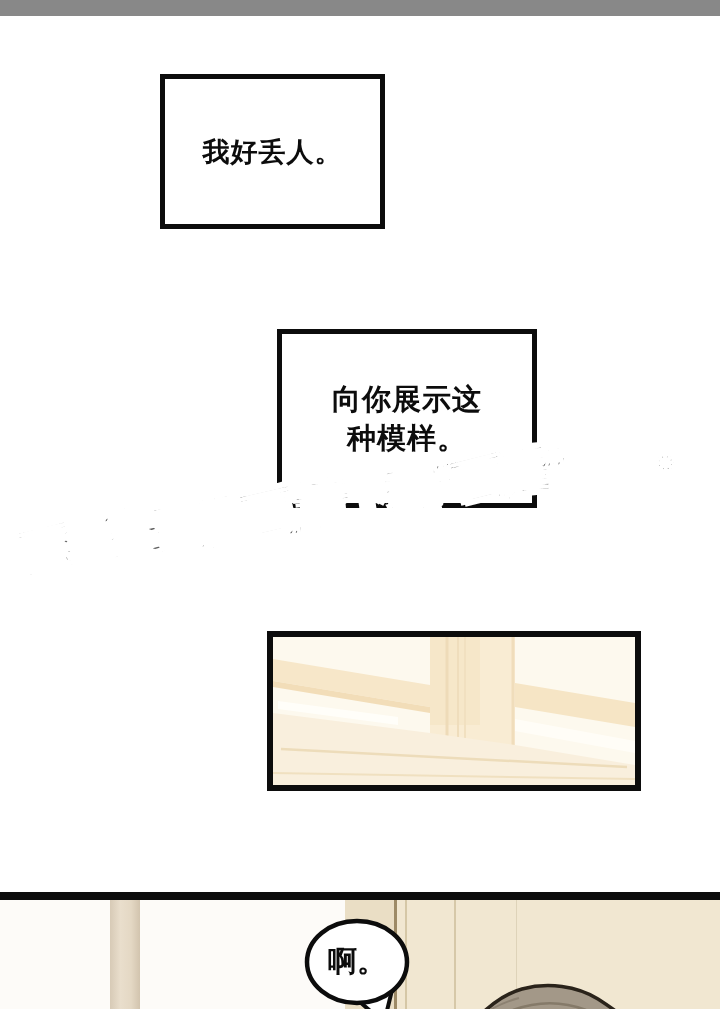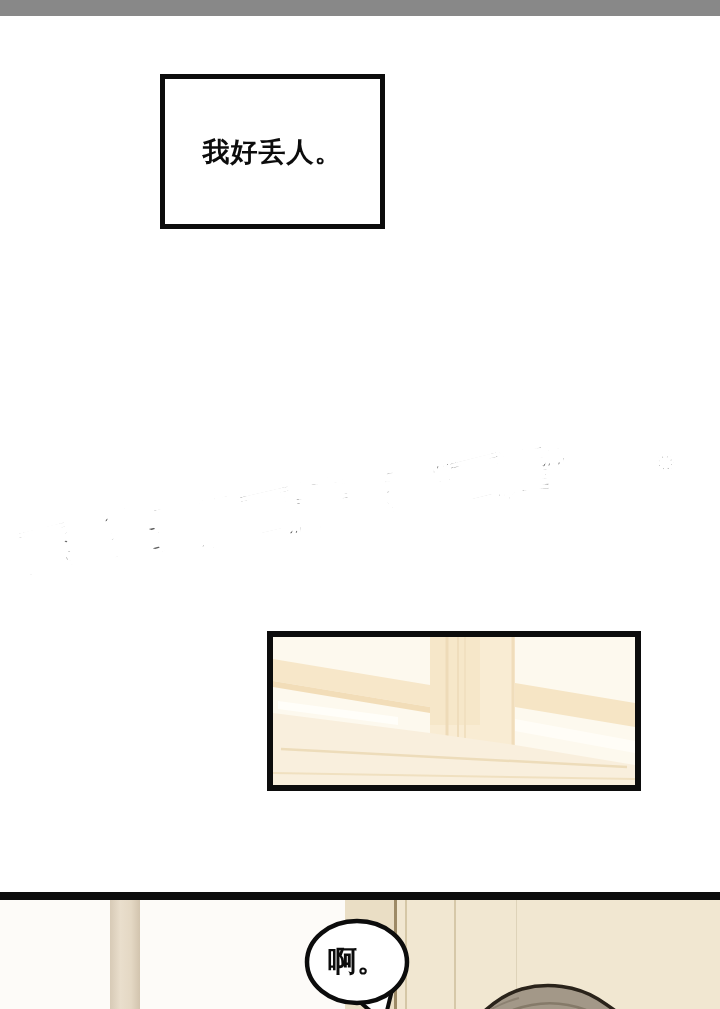--- a/index.html
+++ b/index.html
@@ -50,20 +50,24 @@
 </style>
 </head>
 <body>
 
 <div id="page">
 
   <div id="caption-box-1" class="caption-box">
     <span>我好丢人。</span>
   </div>
 
+  <div id="caption-box-2" class="caption-box">
+    <span>向你展示这</span>
+    <span>种模样。</span>
+  </div>
 
   <div id="watermark"><span class="wm-ch" style="transform: rotate(-5deg);">更</span><span class="wm-ch" style="transform: rotate(4deg);">多</span><span class="wm-ch" style="transform: rotate(2deg);">免</span><span class="wm-ch" style="transform: rotate(0deg);">费</span><span class="wm-ch" style="transform: rotate(-2deg);">漫</span><span class="wm-ch" style="transform: rotate(-4deg);">画</span><span class="wm-ch" style="transform: rotate(5deg);">,</span><span class="wm-ch" style="transform: rotate(3deg);">请</span><span class="wm-ch" style="transform: rotate(1deg);">下</span><span class="wm-ch" style="transform: rotate(-1deg);">载</span><span class="wm-ch" style="transform: rotate(-3deg);">“</span><span class="wm-ch" style="transform: rotate(-5deg);">画</span><span class="wm-ch" style="transform: rotate(4deg);">涯</span><span class="wm-ch" style="transform: rotate(2deg);">”</span><span class="wm-ch" style="transform: rotate(0deg);">A</span><span class="wm-ch" style="transform: rotate(-2deg);">P</span><span class="wm-ch" style="transform: rotate(-4deg);">P</span><span class="wm-ch" style="transform: rotate(5deg);">。</span></div>
 
   <div id="scene-panel">
     <svg viewBox="0 0 362 148">
       <rect x="0" y="0" width="362" height="148" fill="#fdf9ee"></rect>
 
       <polygon points="0,22 157,48 157,70 0,44" fill="#f7e7c9"></polygon>
       <polygon points="0,44 157,70 157,76 0,50" fill="#f2ddb8"></polygon>
       <polygon points="5,64 125,80 125,88 5,72" fill="#fffef9"></polygon>

